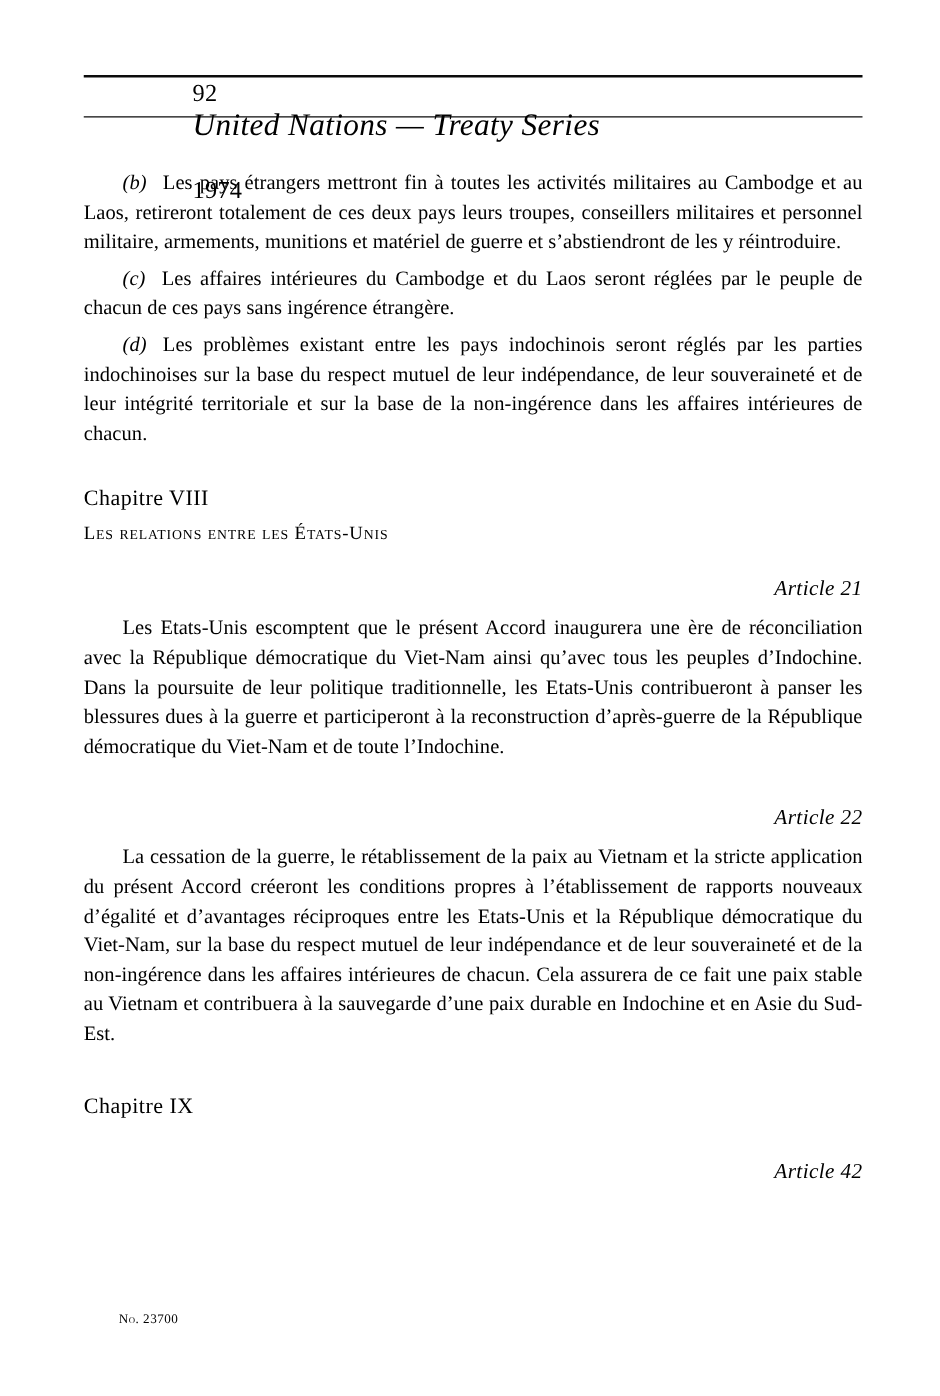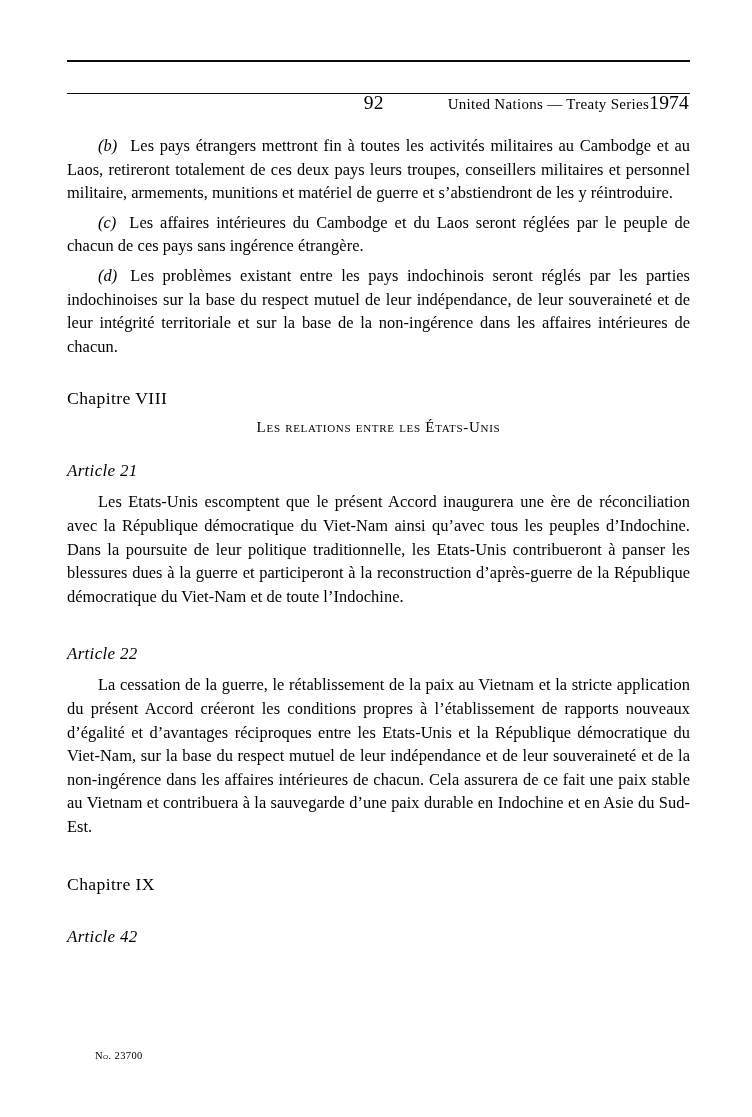--- a/index.html
+++ b/index.html
@@ -35,36 +35,38 @@
   }
   .rule-bottom {
     border-top: 1.6px solid #0b0b0b;
     width: 100%;
     height: 0;
     margin-top: 1px;
   }
   .head-row {
     display: flex;
     align-items: baseline;
-    justify-content: flex-end;
+    justify-content: space-between;
     padding: 3px 1px 4px 1px;
     height: 30px;
     box-sizing: border-box;
+    flex-direction: column;
   }
   .folio {
     font-size: 19.5px;
     letter-spacing: 0.2px;
     white-space: nowrap;
   }
   .head-title {
-    font-size: 15px;
+    font-style: italic;
+    font-size: 25px;
     letter-spacing: 0.3px;
     white-space: nowrap;
     flex: 0 0 auto;
-    margin-left: 64px;
+    margin-left: 86px;
   }
   .year {
     font-size: 19.5px;
     letter-spacing: 0.2px;
     white-space: nowrap;
     margin-top: 27px;
   }
 
   
   .column {
@@ -101,29 +103,28 @@
   }
 
   
   .chapter {
     text-align: left;
     font-size: 17.6px;
     letter-spacing: 0.4px;
     margin: 0;
   }
   .chapter-sub {
-    text-align: center;
     font-size: 15px;
     font-variant: small-caps;
     letter-spacing: 0.7px;
     line-height: 21px;
     margin: 0;
   }
   .article {
-    text-align: left;
+    text-align: right;
     font-style: italic;
     font-size: 17px;
     letter-spacing: 0.3px;
     margin: 0;
   }
 
   .sp-chapter-top { height: 30px; }
   .sp-chapter-sub { height: 8px; }
   .sp-article-top { height: 23px; }
   .sp-article-bottom { height: 9px; }

